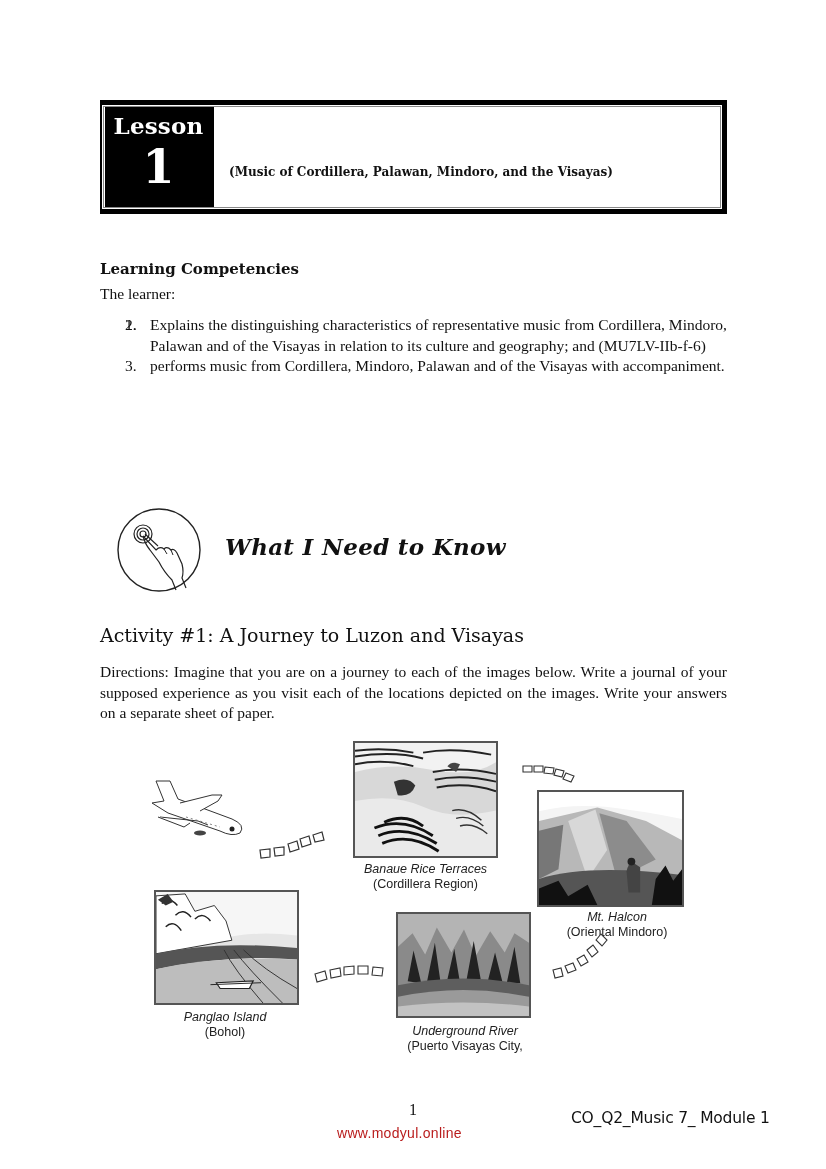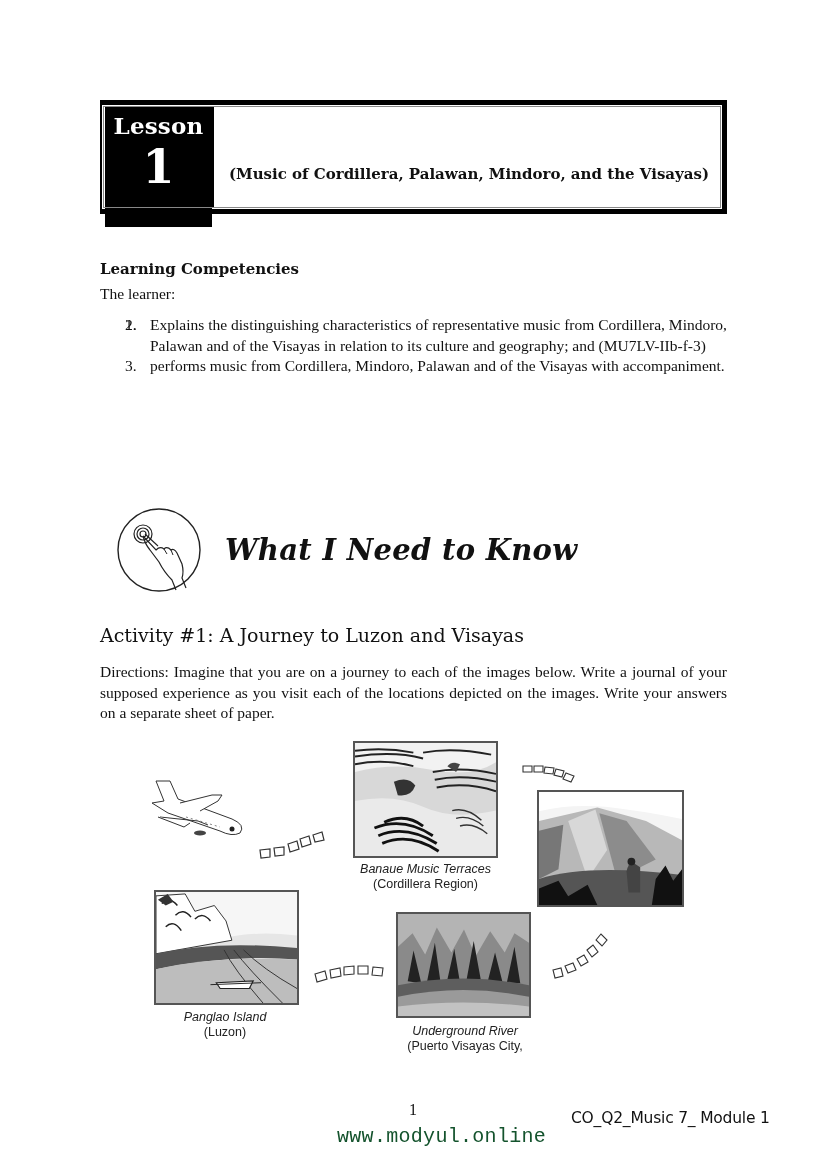--- a/index.html
+++ b/index.html
@@ -11,42 +11,42 @@
     position: absolute; left: 100px; top: 100px; width: 627px; height: 114px;
     border-top: 5px solid #000; border-right: 5px solid #000; border-bottom: 5px solid #000;
     border-left: 2px solid #000;
     background: #fff;
   }
   .lesson-box::after {
     content: ""; position: absolute; left: 1px; top: 1px; right: 1px; bottom: 1px;
     border: 1px solid #888; pointer-events: none;
   }
   .lesson-badge {
-    position: absolute; left: 3px; top: 2px; width: 107px; height: 120px;
+    position: absolute; left: 3px; top: 2px; width: 107px; height: 100px;
     background: #000; color: #fff; text-align: center;
   }
   .lesson-word {
     display: block; font-family: "DejaVu Serif", serif; font-weight: bold;
     font-size: 23px; margin-top: 5px; letter-spacing: 0.2px;
   }
   .lesson-num {
     display: block; font-family: "DejaVu Serif", serif; font-weight: bold;
     font-size: 46px; line-height: 52px; margin-top: 2px;
   }
   .lesson-divider {
     position: absolute; left: 110px; top: 2px; width: 2px; height: 100px; background: #000;
   }
   .lesson-title {
     position: absolute; left: 127px; top: 28px;
     font-family: "DejaVu Serif", serif; font-weight: bold; font-size: 19.5px; letter-spacing: 0.1px;
     white-space: nowrap;
   }
   .lesson-subtitle {
     position: absolute; left: 127px; top: 60px;
-    font-family: "DejaVu Serif", serif; font-weight: bold; font-size: 15px;
+    font-family: "DejaVu Serif", serif; font-weight: bold; font-size: 12px;
     white-space: nowrap;
   }
 
   
   .section-heading {
     position: absolute; left: 100px; top: 252px;
     font-family: "DejaVu Serif", serif; font-weight: bold; font-size: 15px; margin-top: 8px;
   }
   .learner-intro {
     position: absolute; left: 100px; top: 285px; font-family: "Liberation Serif", serif; font-size: 15.5px;
@@ -55,21 +55,21 @@
     position: absolute; left: 100px; top: 315px; width: 627px; list-style: none;
     font-family: "Liberation Serif", serif; font-size: 15.5px; line-height: 20.5px;
   }
   .competency-list li { position: relative; padding-left: 50px; text-align: justify; text-align-last: left; }
   .competency-list li .num { position: absolute; left: 25px; top: 0; }
 
   
   .hand-icon { position: absolute; left: 112px; top: 506px; width: 96px; height: 88px; }
   .need-heading {
     position: absolute; left: 225px; top: 533px;
-    font-family: "DejaVu Serif", serif; font-weight: bold; font-style: italic; font-size: 29px;
+    font-family: "DejaVu Serif", serif; font-weight: bold; font-style: italic; font-size: 23px;
     letter-spacing: 0.3px;
   }
 
   
   .activity-heading {
     position: absolute; left: 100px; top: 624px;
     font-family: "DejaVu Serif", serif; font-weight: normal; font-size: 19px;
   }
   .directions {
     position: absolute; left: 100px; top: 662px; width: 627px;
@@ -93,22 +93,22 @@
 
   
   .page-number {
     position: absolute; left: 409px; top: 1101px; font-family: "Liberation Serif", serif; font-size: 16px;
   }
   .module-code {
     position: absolute; left: 571px; top: 1109px;
     font-family: "DejaVu Sans", sans-serif; font-weight: normal; font-size: 15.5px; letter-spacing: -0.2px;
   }
   .watermark {
-    position: absolute; left: 337px; top: 1125px; font-family: Liberation Mono, monospace;
-    font-size: 20px; color: #14532d; letter-spacing: 0.3px;
+    position: absolute; left: 337px; top: 1125px; font-family: Liberation Sans, sans-serif;
+    font-size: 14px; color: #b91c1c; letter-spacing: 0.3px;
   }
 </style>
 </head>
 <body>
 
 <div class="lesson-box">
   <div class="lesson-badge">
     <span class="lesson-word">Lesson</span>
     <span class="lesson-num">1</span>
   </div>
@@ -117,21 +117,21 @@
 </div>
 
 <div class="section-heading">Learning Competencies</div>
 <div class="learner-intro">The learner:</div>
 <ol class="competency-list">
   <li>
     <span class="num">1.</span>
   </li>
   <li>
     <span class="num">2.</span>
-    <span>Explains the distinguishing characteristics of representative music from Cordillera, Mindoro, Palawan and of the Visayas in relation to its culture and geography; and (MU7LV-IIb-f-3)</span>
+    <span>Explains the distinguishing characteristics of representative music from Cordillera, Mindoro, Palawan and of the Visayas in relation to its culture and geography; and (MU7LV-IIb-f-6)</span>
   </li>
   <li>
     <span class="num">3.</span>
     <span>performs music from Cordillera, Mindoro, Palawan and of the Visayas with accompaniment.</span>
   </li>
 </ol>
 
 <div class="hand-icon">
   <svg viewBox="0 0 96 88" width="96" height="88">
     <circle cx="47" cy="44" r="41" fill="none" stroke="#222" stroke-width="1.4"></circle>
@@ -179,21 +179,21 @@
       <path d="M0 8 Q30 4 60 10 M0 14 Q40 8 70 16 M0 22 Q30 16 60 24" stroke="#222" stroke-width="2" fill="none"></path>
       <path d="M70 10 Q100 4 140 12 M80 30 Q110 24 145 32 M82 38 Q110 32 145 40 M84 46 Q115 40 145 50" stroke="#222" stroke-width="2" fill="none"></path>
       <path d="M40 40 Q55 34 62 44 Q58 56 44 54 Z" fill="#333"></path>
       <path d="M0 60 Q40 52 70 66 Q100 80 145 70 L145 117 L0 117 Z" fill="#eaeaea"></path>
       <path d="M20 88 Q50 76 80 96 M24 96 Q52 84 84 104 M28 104 Q56 92 86 112 M30 82 Q52 72 70 86" stroke="#111" stroke-width="3" fill="none"></path>
       <path d="M100 70 Q115 66 130 80 M104 78 Q118 74 132 86 M108 86 Q122 82 136 94" stroke="#333" stroke-width="1.5" fill="none"></path>
       <path d="M95 24 Q100 18 108 22 L104 30 Z" fill="#444"></path>
     </svg>
   </div>
   <div class="caption" style="left:353px; top:862px; width:145px;">
-    <span class="place">Banaue Music Terraces</span>
+    <span class="place">Banaue Rice Terraces</span>
     <span class="region">(Cordillera Region)</span>
   </div>
 
   <svg class="arrow-trail" style="left:522px; top:763px;" width="56" height="22" viewBox="0 0 56 22">
     <g fill="#fff" stroke="#333" stroke-width="1.1">
       <path d="M1 3 L10 3 L10 9 L1 9 Z"></path>
       <path d="M12 3 L21 3 L21 9 L12 9 Z"></path>
       <path d="M23 4 L32 5 L31 11 L22 10 Z"></path>
       <path d="M34 6 L42 8 L40 14 L32 12 Z"></path>
       <path d="M44 10 L52 13 L49 19 L41 16 Z"></path>
@@ -208,20 +208,24 @@
       <path d="M30 30 L58 18 L70 60 L50 90 Z" fill="#d8d8d8"></path>
       <path d="M62 22 L90 30 L120 70 L80 90 Z" fill="#8c8c8c"></path>
       <path d="M0 40 L25 34 L20 80 L0 90 Z" fill="#777"></path>
       <path d="M0 90 Q50 74 147 86 L147 117 L0 117 Z" fill="#555"></path>
       <path d="M0 100 L20 92 L30 108 L50 96 L60 117 L0 117 Z" fill="#111"></path>
       <path d="M120 90 L130 76 L138 92 L147 80 L147 117 L116 117 Z" fill="#111"></path>
       <path d="M90 82 Q92 72 98 74 L104 78 L104 104 L92 104 Z" fill="#444"></path>
       <circle cx="95" cy="72" r="4" fill="#222"></circle>
     </svg>
   </div>
+  <div class="caption" style="left:537px; top:910px; width:160px;">
+    <span class="place">Mt. Halcon</span>
+    <span class="region">(Oriental Mindoro)</span>
+  </div>
 
   <svg class="arrow-trail" style="left:551px; top:932px;" width="62" height="50" viewBox="0 0 62 50">
     <g fill="#fff" stroke="#333" stroke-width="1.1">
       <path d="M2 38 L10 36 L12 44 L4 46 Z"></path>
       <path d="M14 34 L22 31 L25 38 L17 41 Z"></path>
       <path d="M26 27 L33 23 L37 30 L30 34 Z"></path>
       <path d="M36 18 L42 13 L47 20 L41 25 Z"></path>
       <path d="M45 8 L50 2 L56 8 L51 14 Z"></path>
     </g>
   </svg>
@@ -260,19 +264,19 @@
       <path d="M2 8 L12 2 L18 10 L10 14 Z" fill="#333"></path>
       <path d="M0 64 Q60 50 145 58 L145 70 Q80 64 0 80 Z" fill="#555"></path>
       <path d="M0 80 Q60 66 145 70 L145 115 L0 115 Z" fill="#bdbdbd"></path>
       <path d="M70 60 Q80 80 110 115 M80 60 Q95 80 130 115 M90 60 Q110 80 145 100" stroke="#333" stroke-width="1" fill="none"></path>
       <path d="M62 94 L100 92 L96 100 L66 100 Z" fill="#fff" stroke="#222" stroke-width="1.2"></path>
       <path d="M56 96 L108 94" stroke="#222" stroke-width="1"></path>
     </svg>
   </div>
   <div class="caption" style="left:150px; top:1010px; width:150px;">
     <span class="place">Panglao Island</span>
-    <span class="region">(Luzon)</span>
+    <span class="region">(Bohol)</span>
   </div>
 </div>
 
 <div class="page-number">1</div>
 <div class="module-code">CO_Q2_Music 7_ Module 1</div>
 <div class="watermark">www.modyul.online</div>
 
 </body></html>

